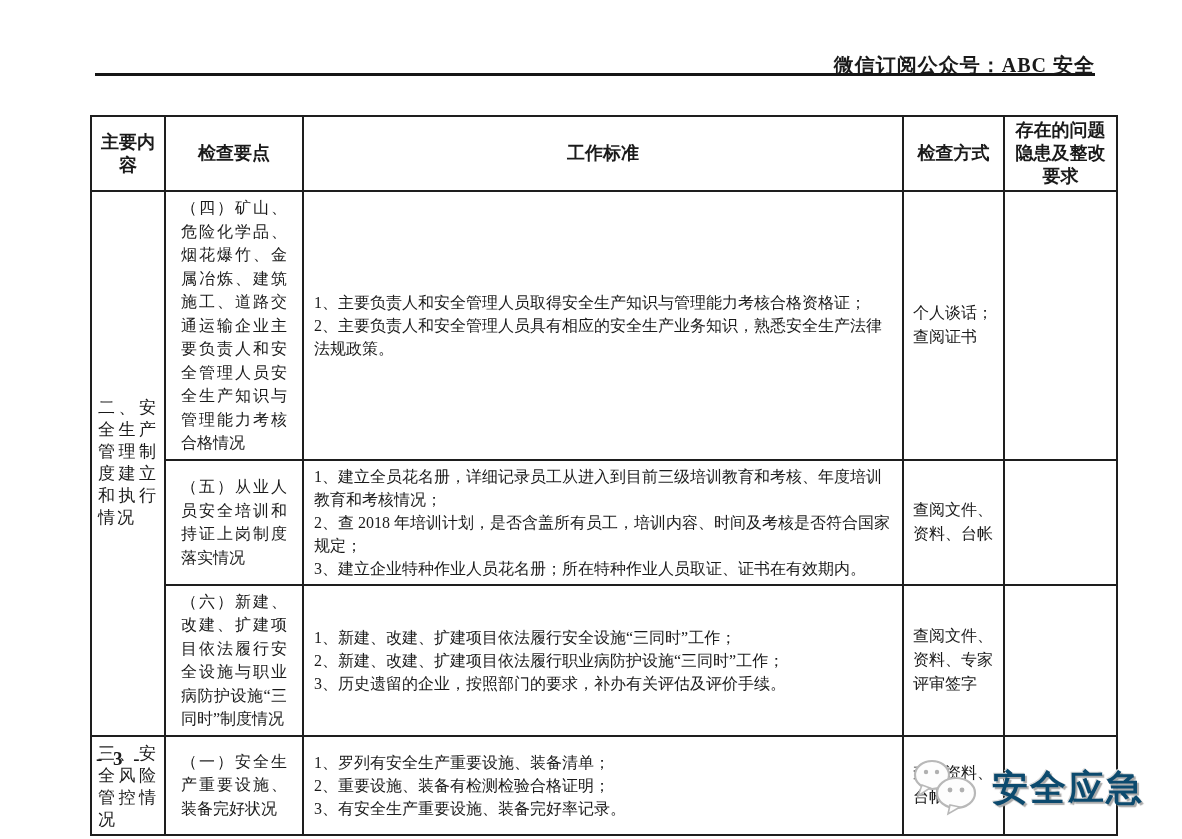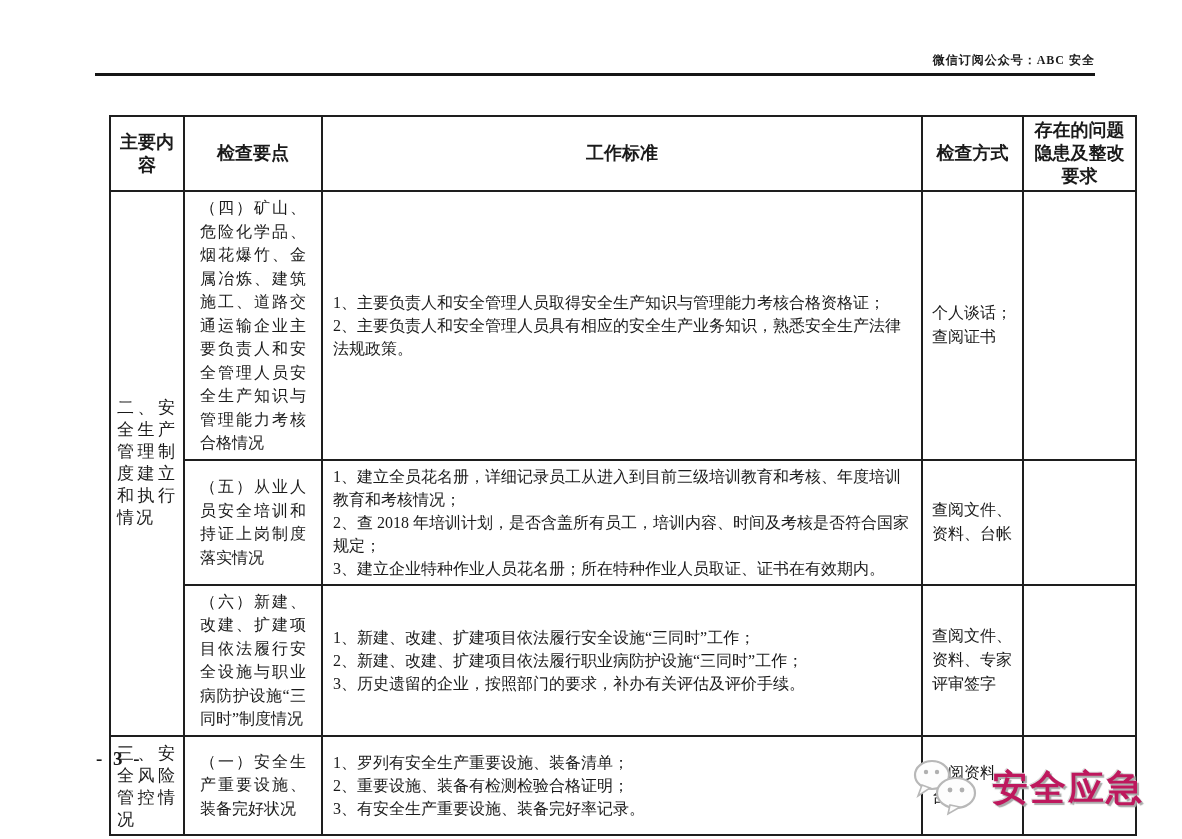--- a/index.html
+++ b/index.html
@@ -2,26 +2,26 @@
 <html><head>
 <meta charset="utf-8">
 <style>
   html,body{margin:0;padding:0;}
   body{
     width:1182px;height:839px;background:#ffffff;position:relative;overflow:hidden;
     font-family:"Liberation Serif","DejaVu Serif",serif;color:#1a1a1a;
   }
   .masthead{
     position:absolute;top:52px;right:87px;
-    font-size:12px;font-weight:bold;letter-spacing:1px;
+    font-size:20px;font-weight:bold;letter-spacing:1px;
   }
   .top-rule{position:absolute;top:73px;left:95px;width:1000px;height:3px;background:#151515;}
 
   table.doc-table{
-    position:absolute;top:115px;left:109px;width:1026px;
+    position:absolute;top:115px;left:90px;width:1026px;
     border-collapse:collapse;table-layout:fixed;
   }
   .doc-table th,.doc-table td{border:2px solid #1e1e1e;overflow:hidden;}
   .doc-table th{
     font-size:18px;font-weight:bold;text-align:center;
     padding:2px 5px;line-height:23px;vertical-align:middle;
   }
   td.group{
     font-weight:normal;font-size:17px;line-height:22px;
     padding:3px 6px;vertical-align:middle;
@@ -50,21 +50,21 @@
   .page-num{
     position:absolute;left:96px;top:748px;
     font-size:19px;font-weight:bold;letter-spacing:3px;
   }
   .watermark{
     position:absolute;right:38px;top:756px;
     display:flex;align-items:center;gap:10px;
   }
   .watermark-text{
     font-family:"Liberation Sans","DejaVu Sans",sans-serif;
-    font-size:36px;font-weight:bold;color:#be185d;
+    font-size:36px;font-weight:bold;color:#0c4a6e;
     text-shadow:2px 2px 1px #a9a9a9, -1px -1px 0 #dadada;
     letter-spacing:2px;
   }
 </style>
 </head>
 <body>
 
 <div class="masthead">微信订阅公众号：ABC 安全</div>
 <div class="top-rule"></div>
 

